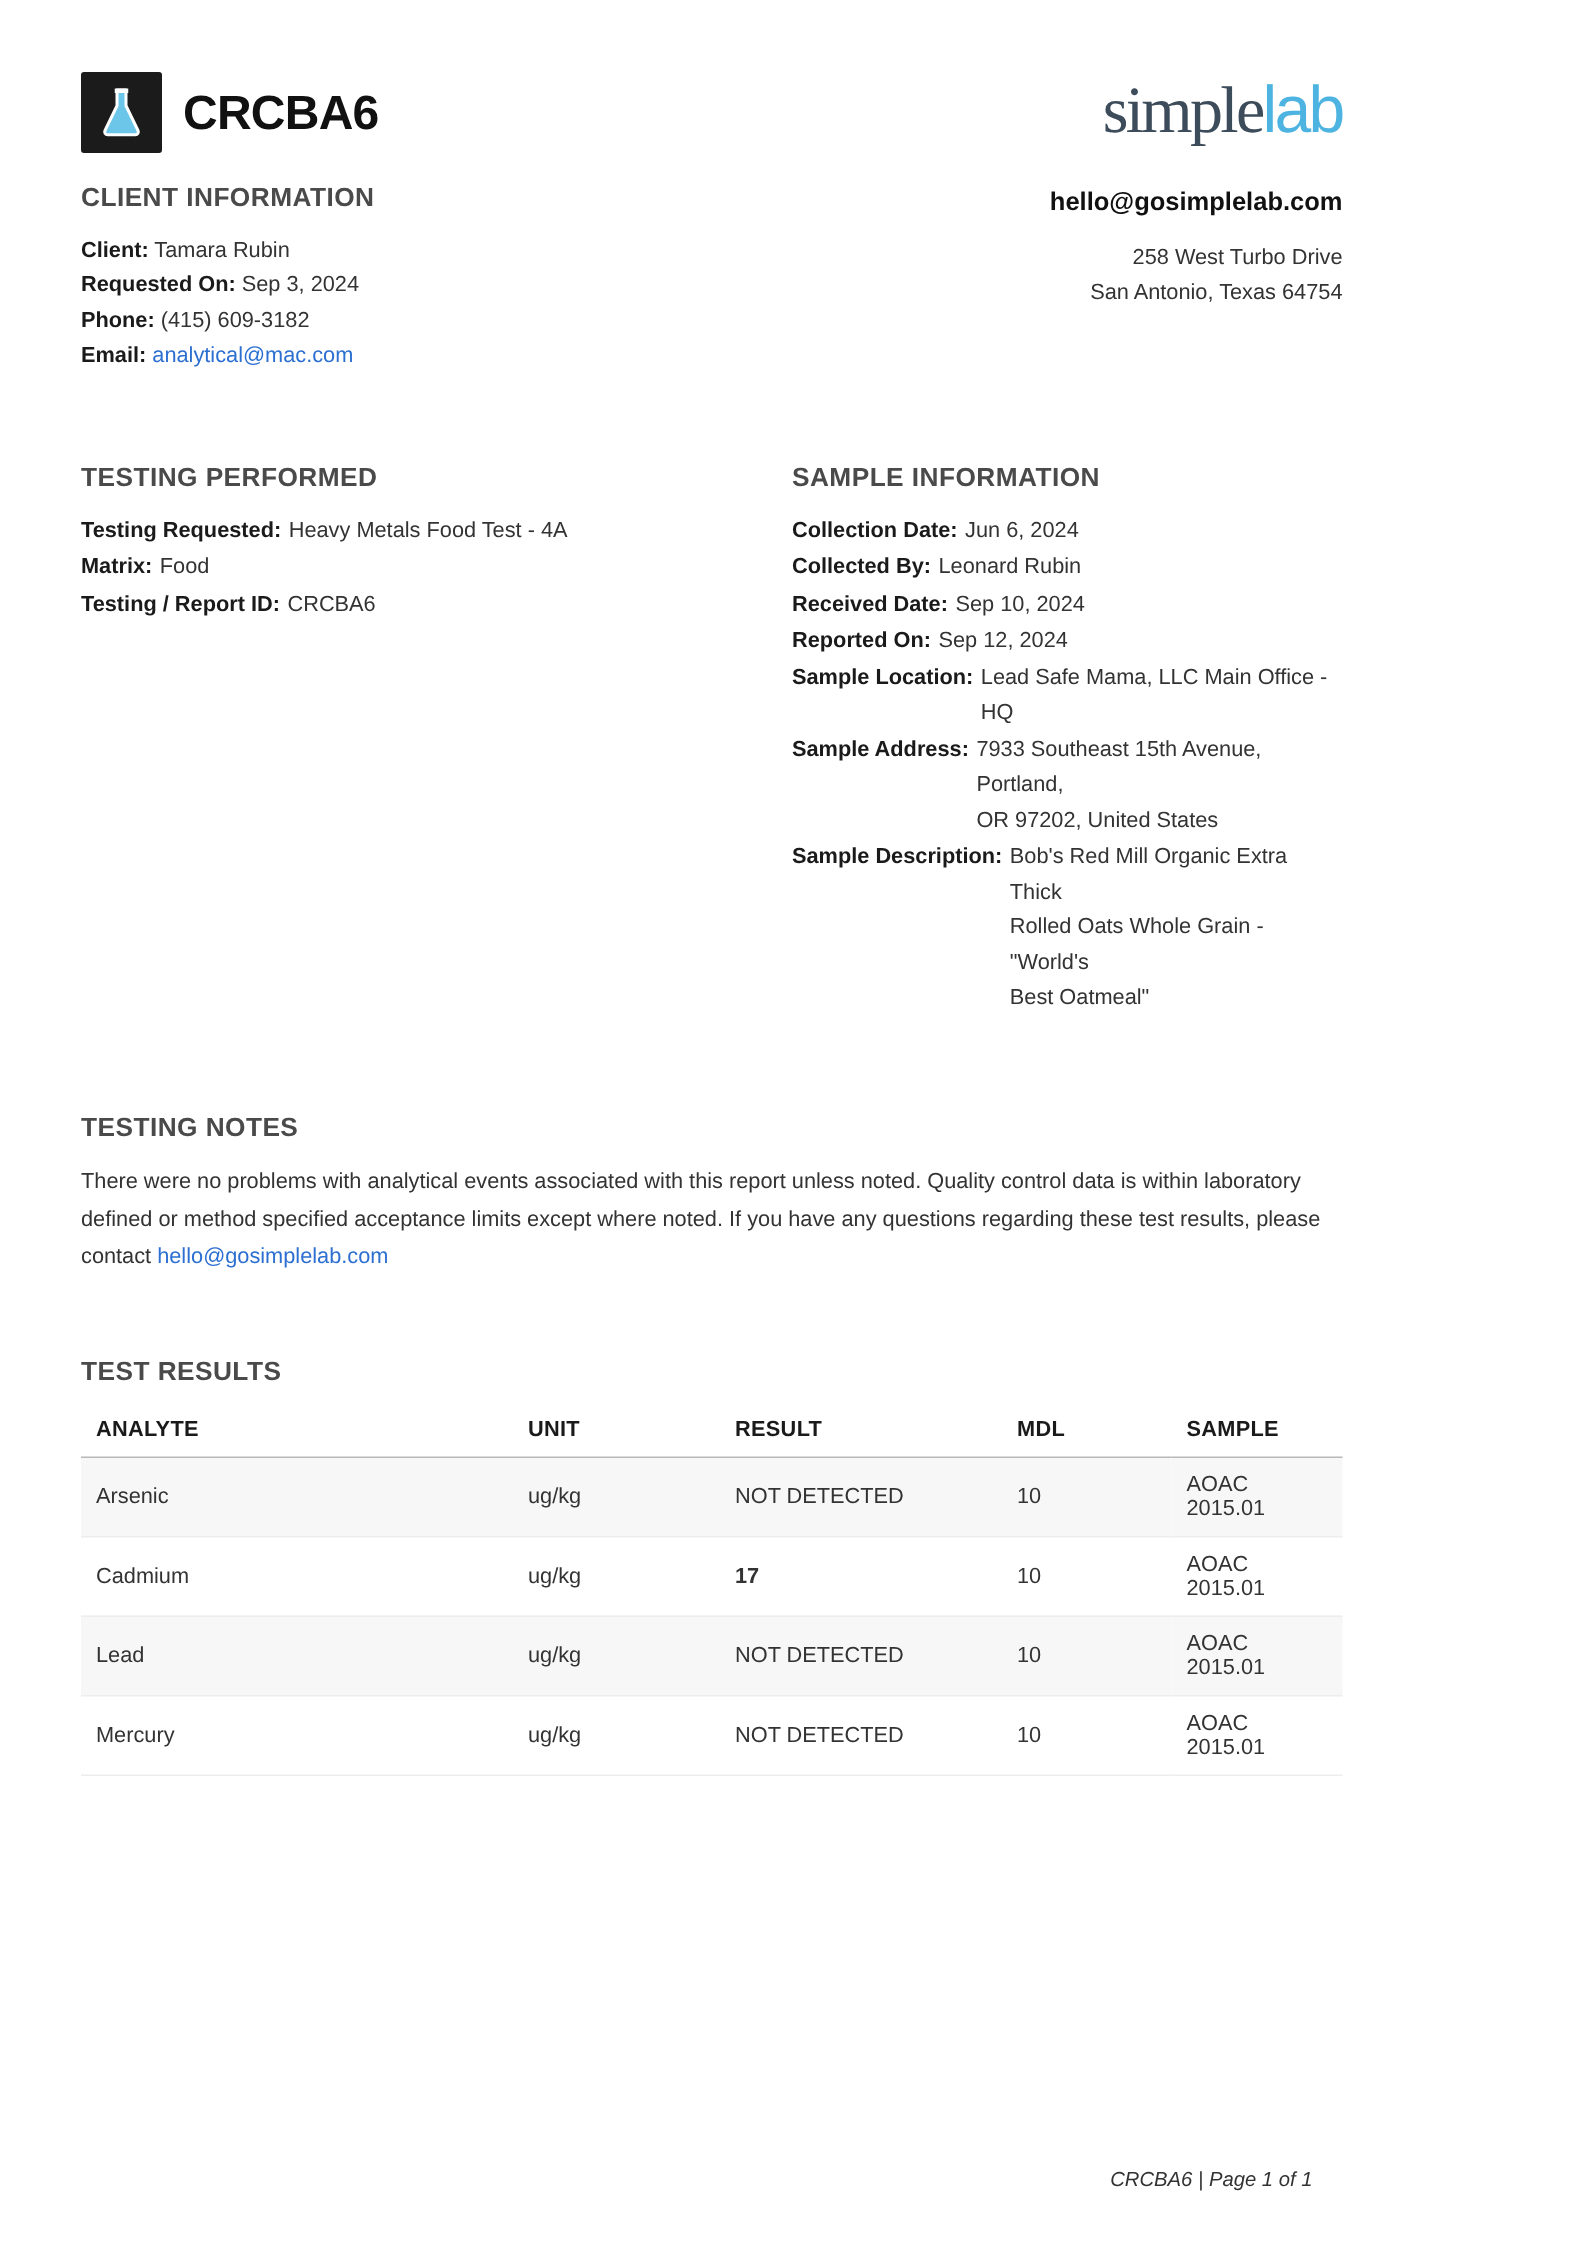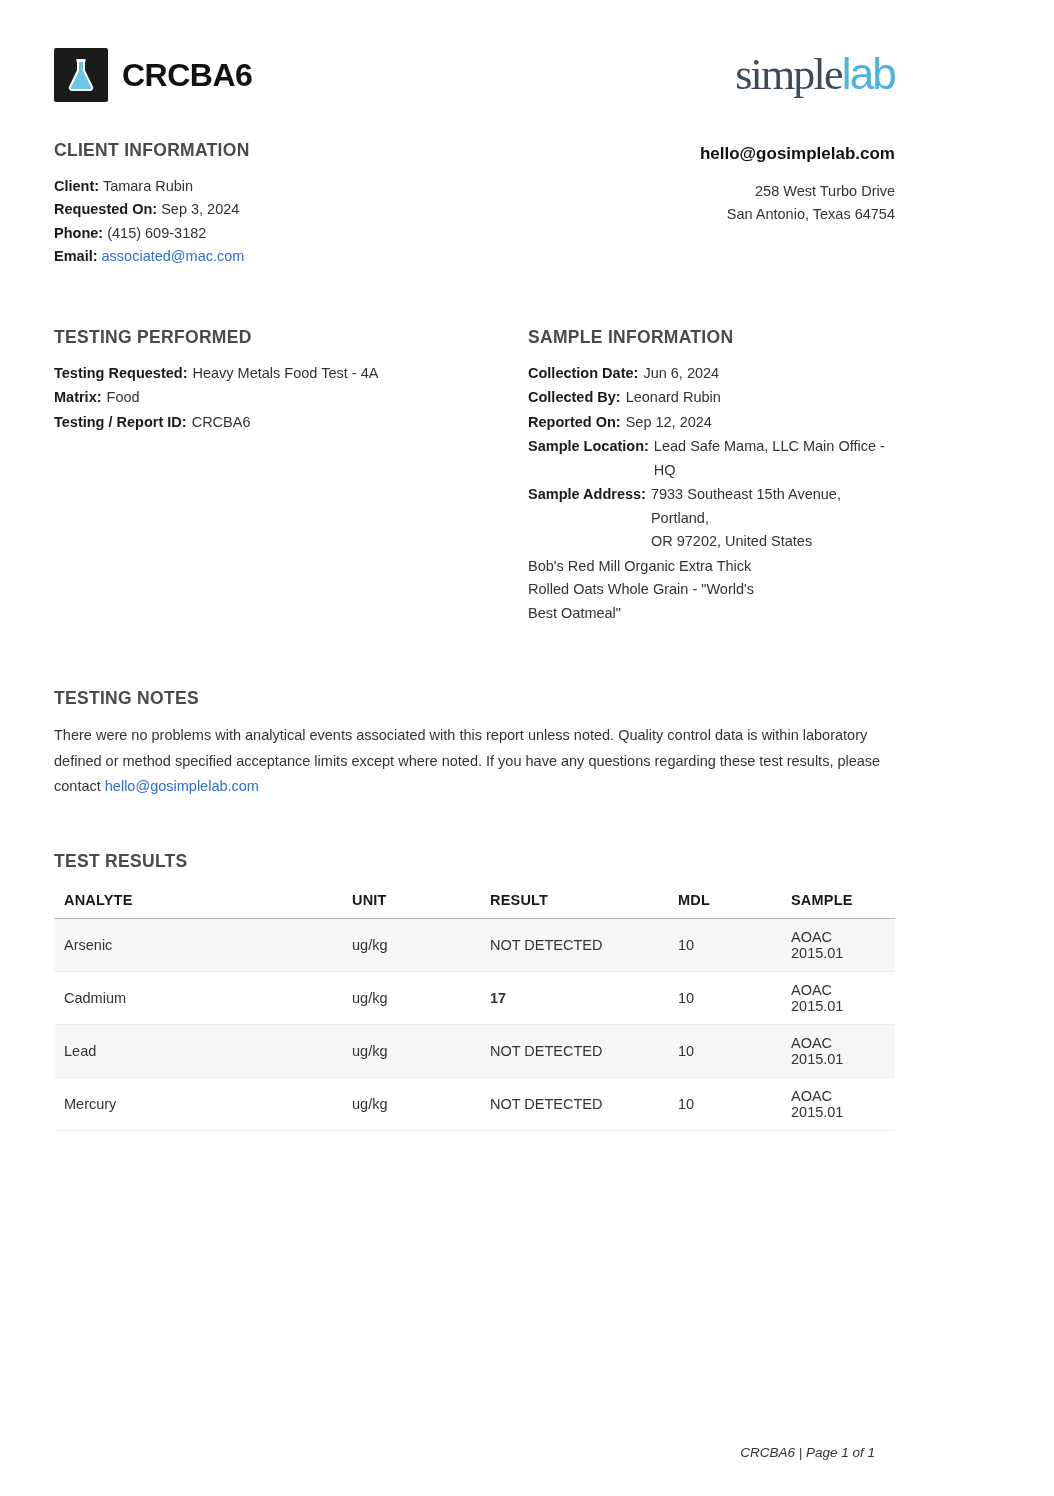--- a/index.html
+++ b/index.html
@@ -66,21 +66,21 @@
     font-weight: bold;
     color: #4a4a4a;
     letter-spacing: 0.3px;
     margin-bottom: 14px;
   }
 
   
   .info-band {
     display: flex;
     justify-content: space-between;
-    margin-top: 38px;
+    margin-top: 19px;
   }
   .client-block { width: 60%; }
   .contact-block {
     text-align: right;
     font-size: 14.5px;
     color: #333;
     line-height: 1.62;
   }
   .contact-email {
     font-size: 17px;
@@ -205,21 +205,21 @@
       <div class="kv">
         <b>Requested On:</b>
         <span>Sep 3, 2024</span>
       </div>
       <div class="kv">
         <b>Phone:</b>
         <span>(415) 609-3182</span>
       </div>
       <div class="kv">
         <b>Email:</b>
-        <a class="link" href="#">associated@mac.com</a>
+        <a class="link" href="#">analytical@mac.com</a>
       </div>
     </div>
     <div class="contact-block">
       <div class="contact-email">hello@gosimplelab.com</div>
       <div>258 West Turbo Drive</div>
       <div>San Antonio, Texas 64754</div>
     </div>
   </div>
 
   <div class="mid-cols">
@@ -241,37 +241,42 @@
 
     <div class="col-right">
       <div class="section-title">SAMPLE INFORMATION</div>
       <div class="kv-row">
         <span class="k">Collection Date:</span>
         <span class="v">Jun 6, 2024</span>
       </div>
       <div class="kv-row">
         <span class="k">Collected By:</span>
         <span class="v">Leonard Rubin</span>
+      </div>
+      <div class="kv-row">
+        <span class="k">Received Date:</span>
+        <span class="v">Sep 10, 2024</span>
       </div>
       <div class="kv-row">
         <span class="k">Reported On:</span>
         <span class="v">Sep 12, 2024</span>
       </div>
       <div class="kv-row">
         <span class="k">Sample Location:</span>
         <span class="v">Lead Safe Mama, LLC Main Office - HQ</span>
       </div>
       <div class="kv-row kv-wrap">
         <span class="k">Sample Address:</span>
         <span>
           <span class="v">7933 Southeast 15th Avenue, Portland,</span>
           <span class="v">OR 97202, United States</span>
         </span>
       </div>
       <div class="kv-row kv-wrap">
+        <span class="k">Sample Description:</span>
         <span>
           <span class="v">Bob's Red Mill Organic Extra Thick</span>
           <span class="v">Rolled Oats Whole Grain - "World's</span>
           <span class="v">Best Oatmeal"</span>
         </span>
       </div>
     </div>
   </div>
 
   <div class="notes">

